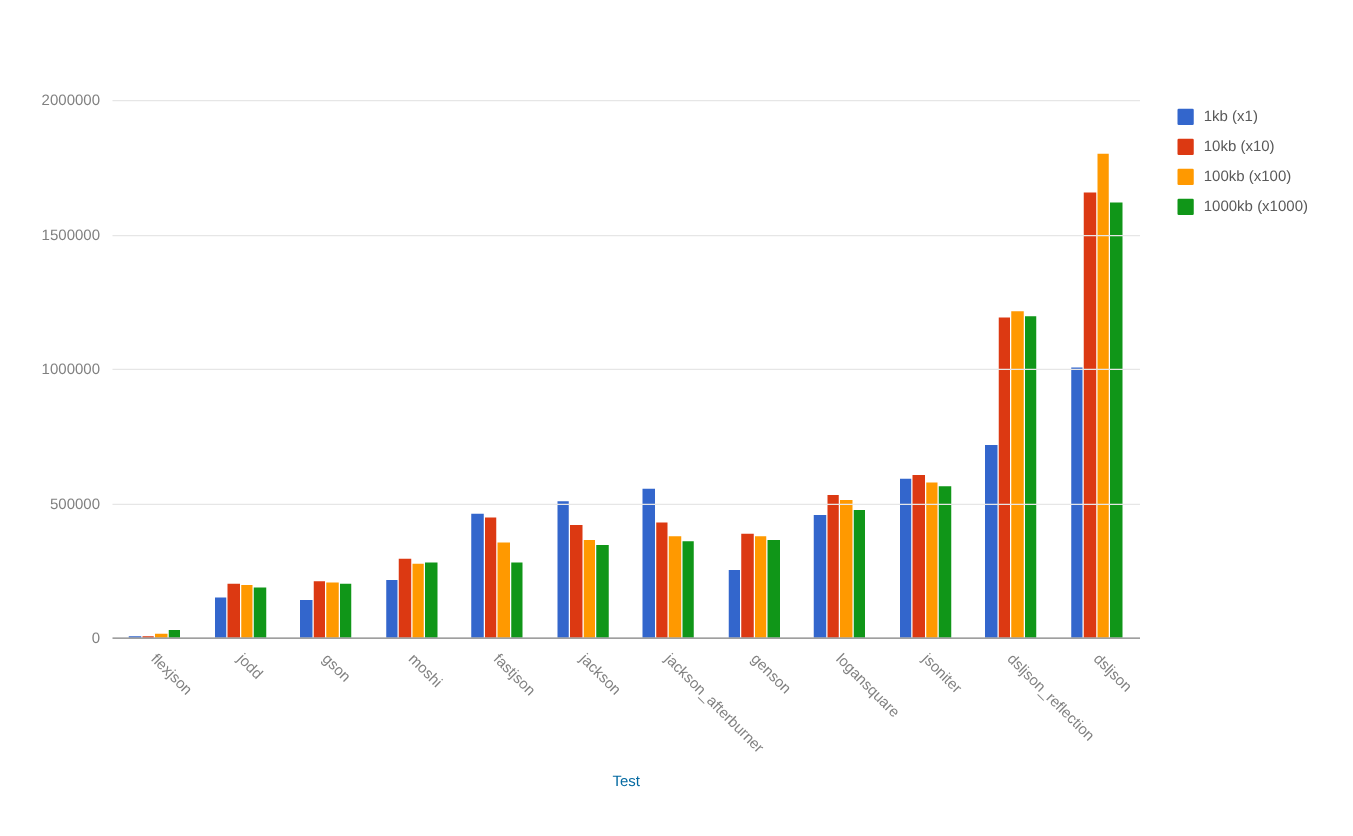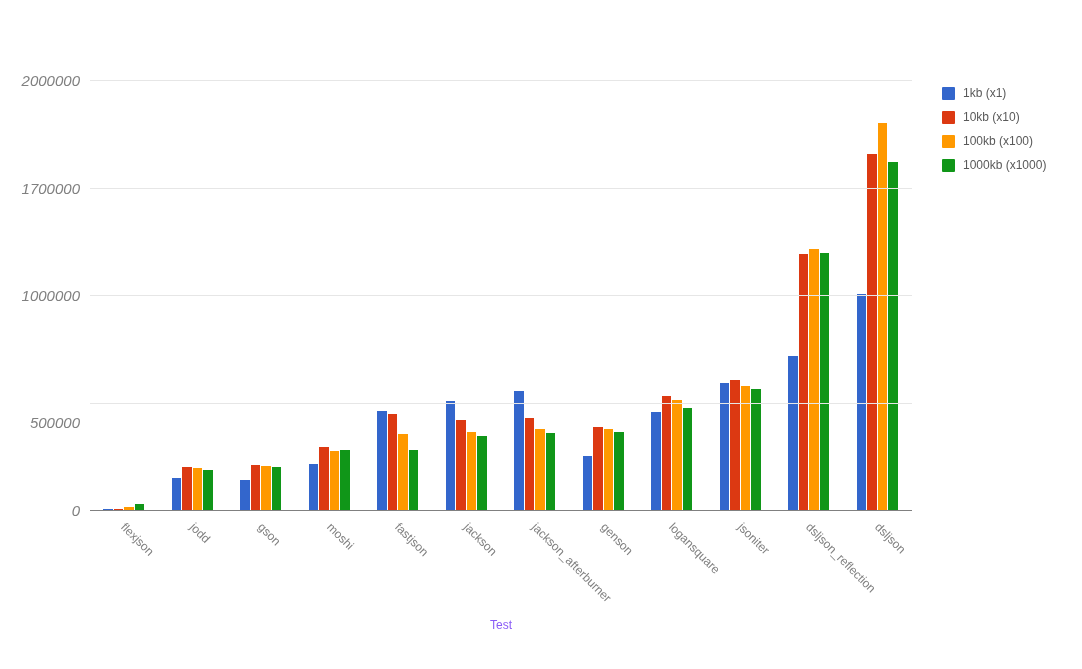--- a/index.html
+++ b/index.html
@@ -61,25 +61,24 @@
     position: absolute;
     left: 0;
     width: 100%;
     height: 1px;
     background: #808080;
   }
   .ytick {
     position: absolute;
     right: 100%;
     padding-right: 10px;
-    font-size: 15px;
+    font-size: 12px;
     color: #808080;
     transform: translateY(-50%);
     white-space: nowrap;
-    font-style: italic;
   }
   .bars-layer {
     position: absolute;
     left: 0;
     bottom: 0;
     width: 100%;
     height: 100%;
   }
   .bar {
     position: absolute;
@@ -92,21 +91,21 @@
     color: #808080;
     transform-origin: top left;
     white-space: nowrap;
   }
   .xaxis-title {
     position: absolute;
     left: 90px;
     width: 822px;
     text-align: center;
     font-size: 12px;
-    color: #8b5cf6;
+    color: #0369a1;
     top: 618px;
   }
 </style>
 </head>
 <body>
 
 <div class="chart-wrap">
 
 
   <div class="legend">
@@ -175,25 +174,25 @@
         <div class="bar" style="left: 719.25px; width: 9.6175px; height: 261.225px; background: rgb(255, 153, 0);"></div>
         <div class="bar" style="left: 729.867px; width: 9.6175px; height: 256.925px; background: rgb(16, 150, 24);"></div>
         <div class="bar" style="left: 766.515px; width: 9.6175px; height: 216.075px; background: rgb(51, 102, 204);"></div>
         <div class="bar" style="left: 777.132px; width: 9.6175px; height: 355.825px; background: rgb(220, 57, 18);"></div>
         <div class="bar" style="left: 787.75px; width: 9.6175px; height: 387px; background: rgb(255, 153, 0);"></div>
         <div class="bar" style="left: 798.367px; width: 9.6175px; height: 348.3px; background: rgb(16, 150, 24);"></div>
       </div>
   <div class="baseline" style="top: 430px;"></div>
       <div class="ytick" style="top: 430px;">0</div>
       <div class="gridline" style="top: 322.5px;"></div>
-      <div class="ytick" style="top: 322.5px; margin-top: 19px;">500000</div>
+      <div class="ytick" style="top: 322.5px;">500000</div>
       <div class="gridline" style="top: 215px;"></div>
       <div class="ytick" style="top: 215px; text-align: right;">1000000</div>
       <div class="gridline" style="top: 107.5px;"></div>
-      <div class="ytick" style="top: 107.5px;">1700000</div>
+      <div class="ytick" style="top: 107.5px;">1500000</div>
       <div class="gridline" style="top: 0px;"></div>
       <div class="ytick" style="top: 0px;">2000000</div>
       <div class="xlabel" style="left: 34.25px; margin-top: 10px; transform: translateX(4px) rotate(45deg);">flexjson</div>
       <div class="xlabel" style="left: 102.75px; margin-top: 10px; transform: translateX(4px) rotate(45deg);">jodd</div>
       <div class="xlabel" style="left: 171.25px; margin-top: 10px; transform: translateX(4px) rotate(45deg);">gson</div>
       <div class="xlabel" style="left: 239.75px; margin-top: 10px; transform: translateX(4px) rotate(45deg);">moshi</div>
       <div class="xlabel" style="left: 308.25px; margin-top: 10px; transform: translateX(4px) rotate(45deg);">fastjson</div>
       <div class="xlabel" style="left: 376.75px; margin-top: 10px; transform: translateX(4px) rotate(45deg);">jackson</div>
       <div class="xlabel" style="left: 445.25px; margin-top: 10px; transform: translateX(4px) rotate(45deg);">jackson_afterburner</div>
       <div class="xlabel" style="left: 513.75px; margin-top: 10px; transform: translateX(4px) rotate(45deg);">genson</div>

